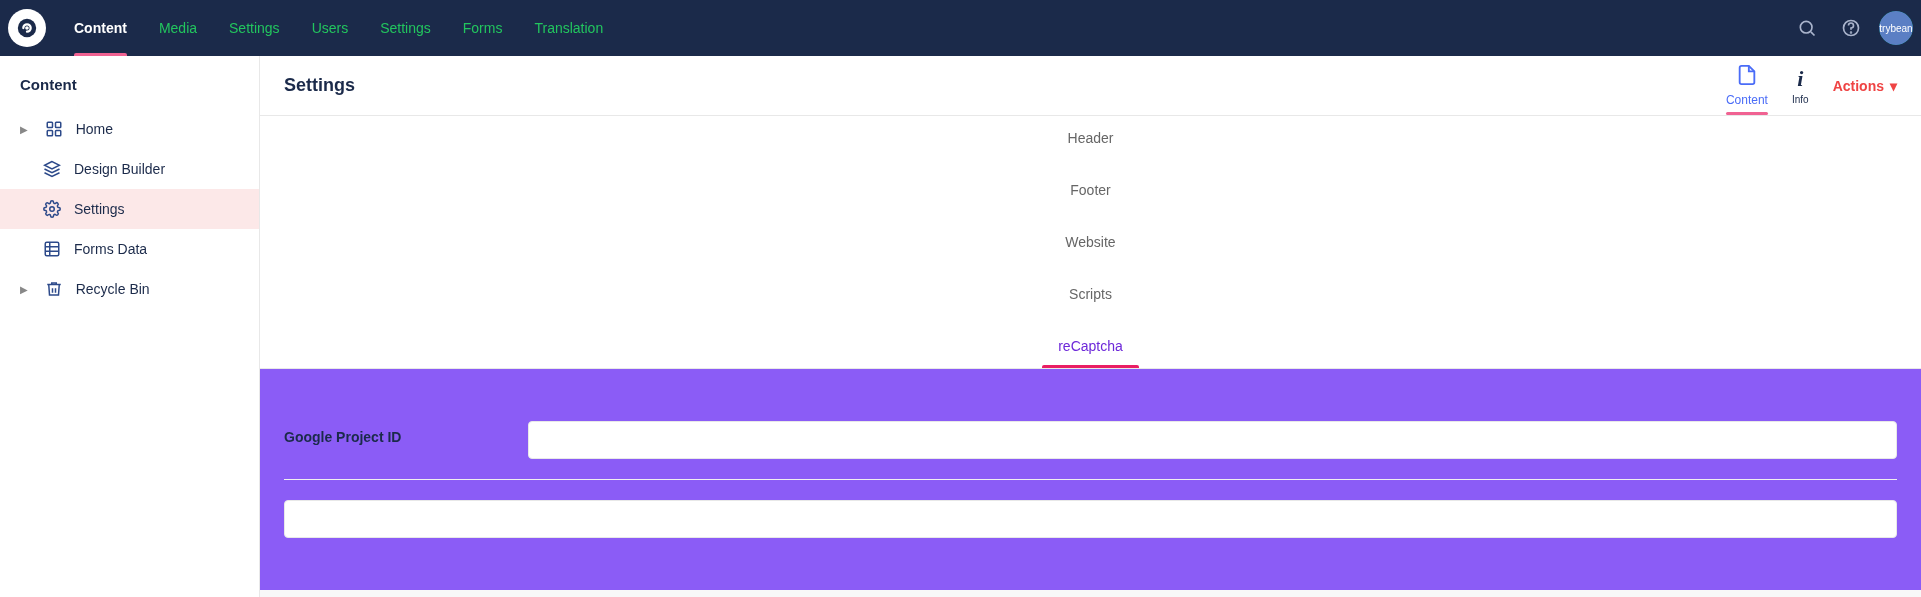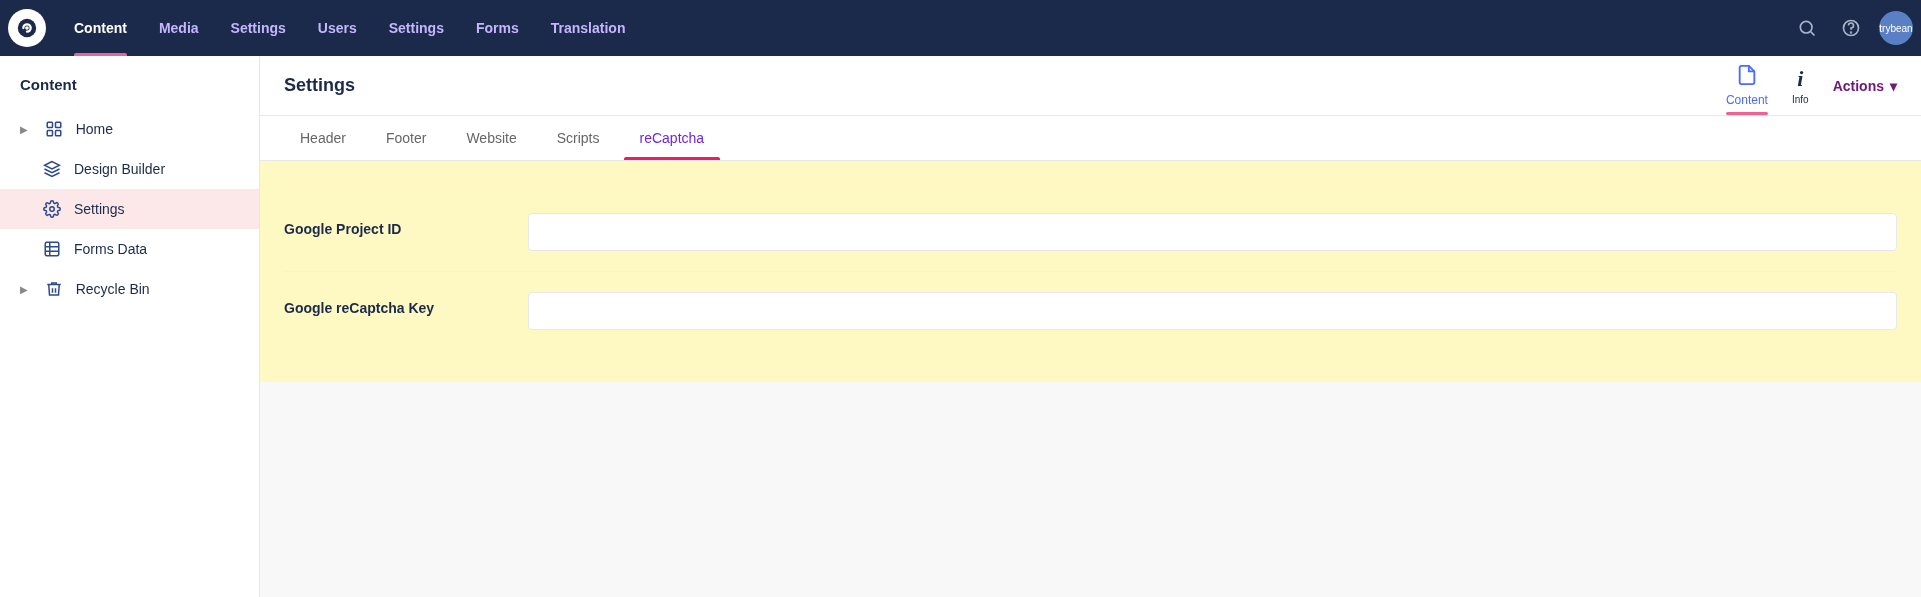--- a/index.html
+++ b/index.html
@@ -23,29 +23,28 @@
       flex-shrink: 0;
     }
     .nav-logo svg { width: 22px; height: 22px; }
     .nav-items {
       display: flex;
       align-items: center;
       gap: 0;
       flex: 1;
     }
     .nav-item {
-      color: #c4b5fd;
+      color: #22c55e;
       font-size: 14px;
       padding: 0 16px;
       height: 56px;
       display: flex;
       align-items: center;
       cursor: pointer;
       position: relative;
-      font-weight: bold;
     }
     .nav-item.active {
       color: white;
       font-weight: 600;
     }
     .nav-item.active::after {
       content: '';
       position: absolute;
       bottom: 0;
       left: 16px;
@@ -182,31 +181,32 @@
       background: #f06292;
       border-radius: 2px;
     }
     .actions-dropdown {
       display: flex;
       align-items: center;
       gap: 6px;
       cursor: pointer;
       font-size: 14px;
       font-weight: 600;
-      color: #701a75;
+      color: #ef4444;
     }
 
     
     .tabs-bar {
       background: white;
       border-bottom: 1px solid #e8e8e8;
       padding: 0 24px;
       display: flex;
       align-items: center;
       gap: 8px;
+      flex-direction: column;
     }
     .tab {
       padding: 14px 16px;
       font-size: 14px;
       color: #666;
       cursor: pointer;
       position: relative;
       white-space: nowrap;
     }
     .tab.active {
@@ -220,21 +220,21 @@
       left: 0;
       right: 0;
       height: 3px;
       background: #e91e63;
       border-radius: 2px 2px 0 0;
     }
 
     
     .form-content {
       padding: 32px 24px;
-      background: #fef9c3;
+      background: #8b5cf6;
       margin: 0;
     }
     .form-row {
       display: flex;
       align-items: flex-start;
       padding: 20px 0;
       border-bottom: 1px solid #f0f0f0;
       gap: 24px;
     }
     .form-row:last-child { border-bottom: none; }
@@ -401,20 +401,19 @@
 
     <div class="form-content">
 
       <div class="form-row">
         <div class="form-label">Google Project ID</div>
         <input class="form-input" type="text" style="">
       </div>
 
 
       <div class="form-row">
-        <div class="form-label">Google reCaptcha Key</div>
         <input class="form-input" type="text" style="">
       </div>
 
     </div>
 
   </main>
 </div>
 
 </body></html>

